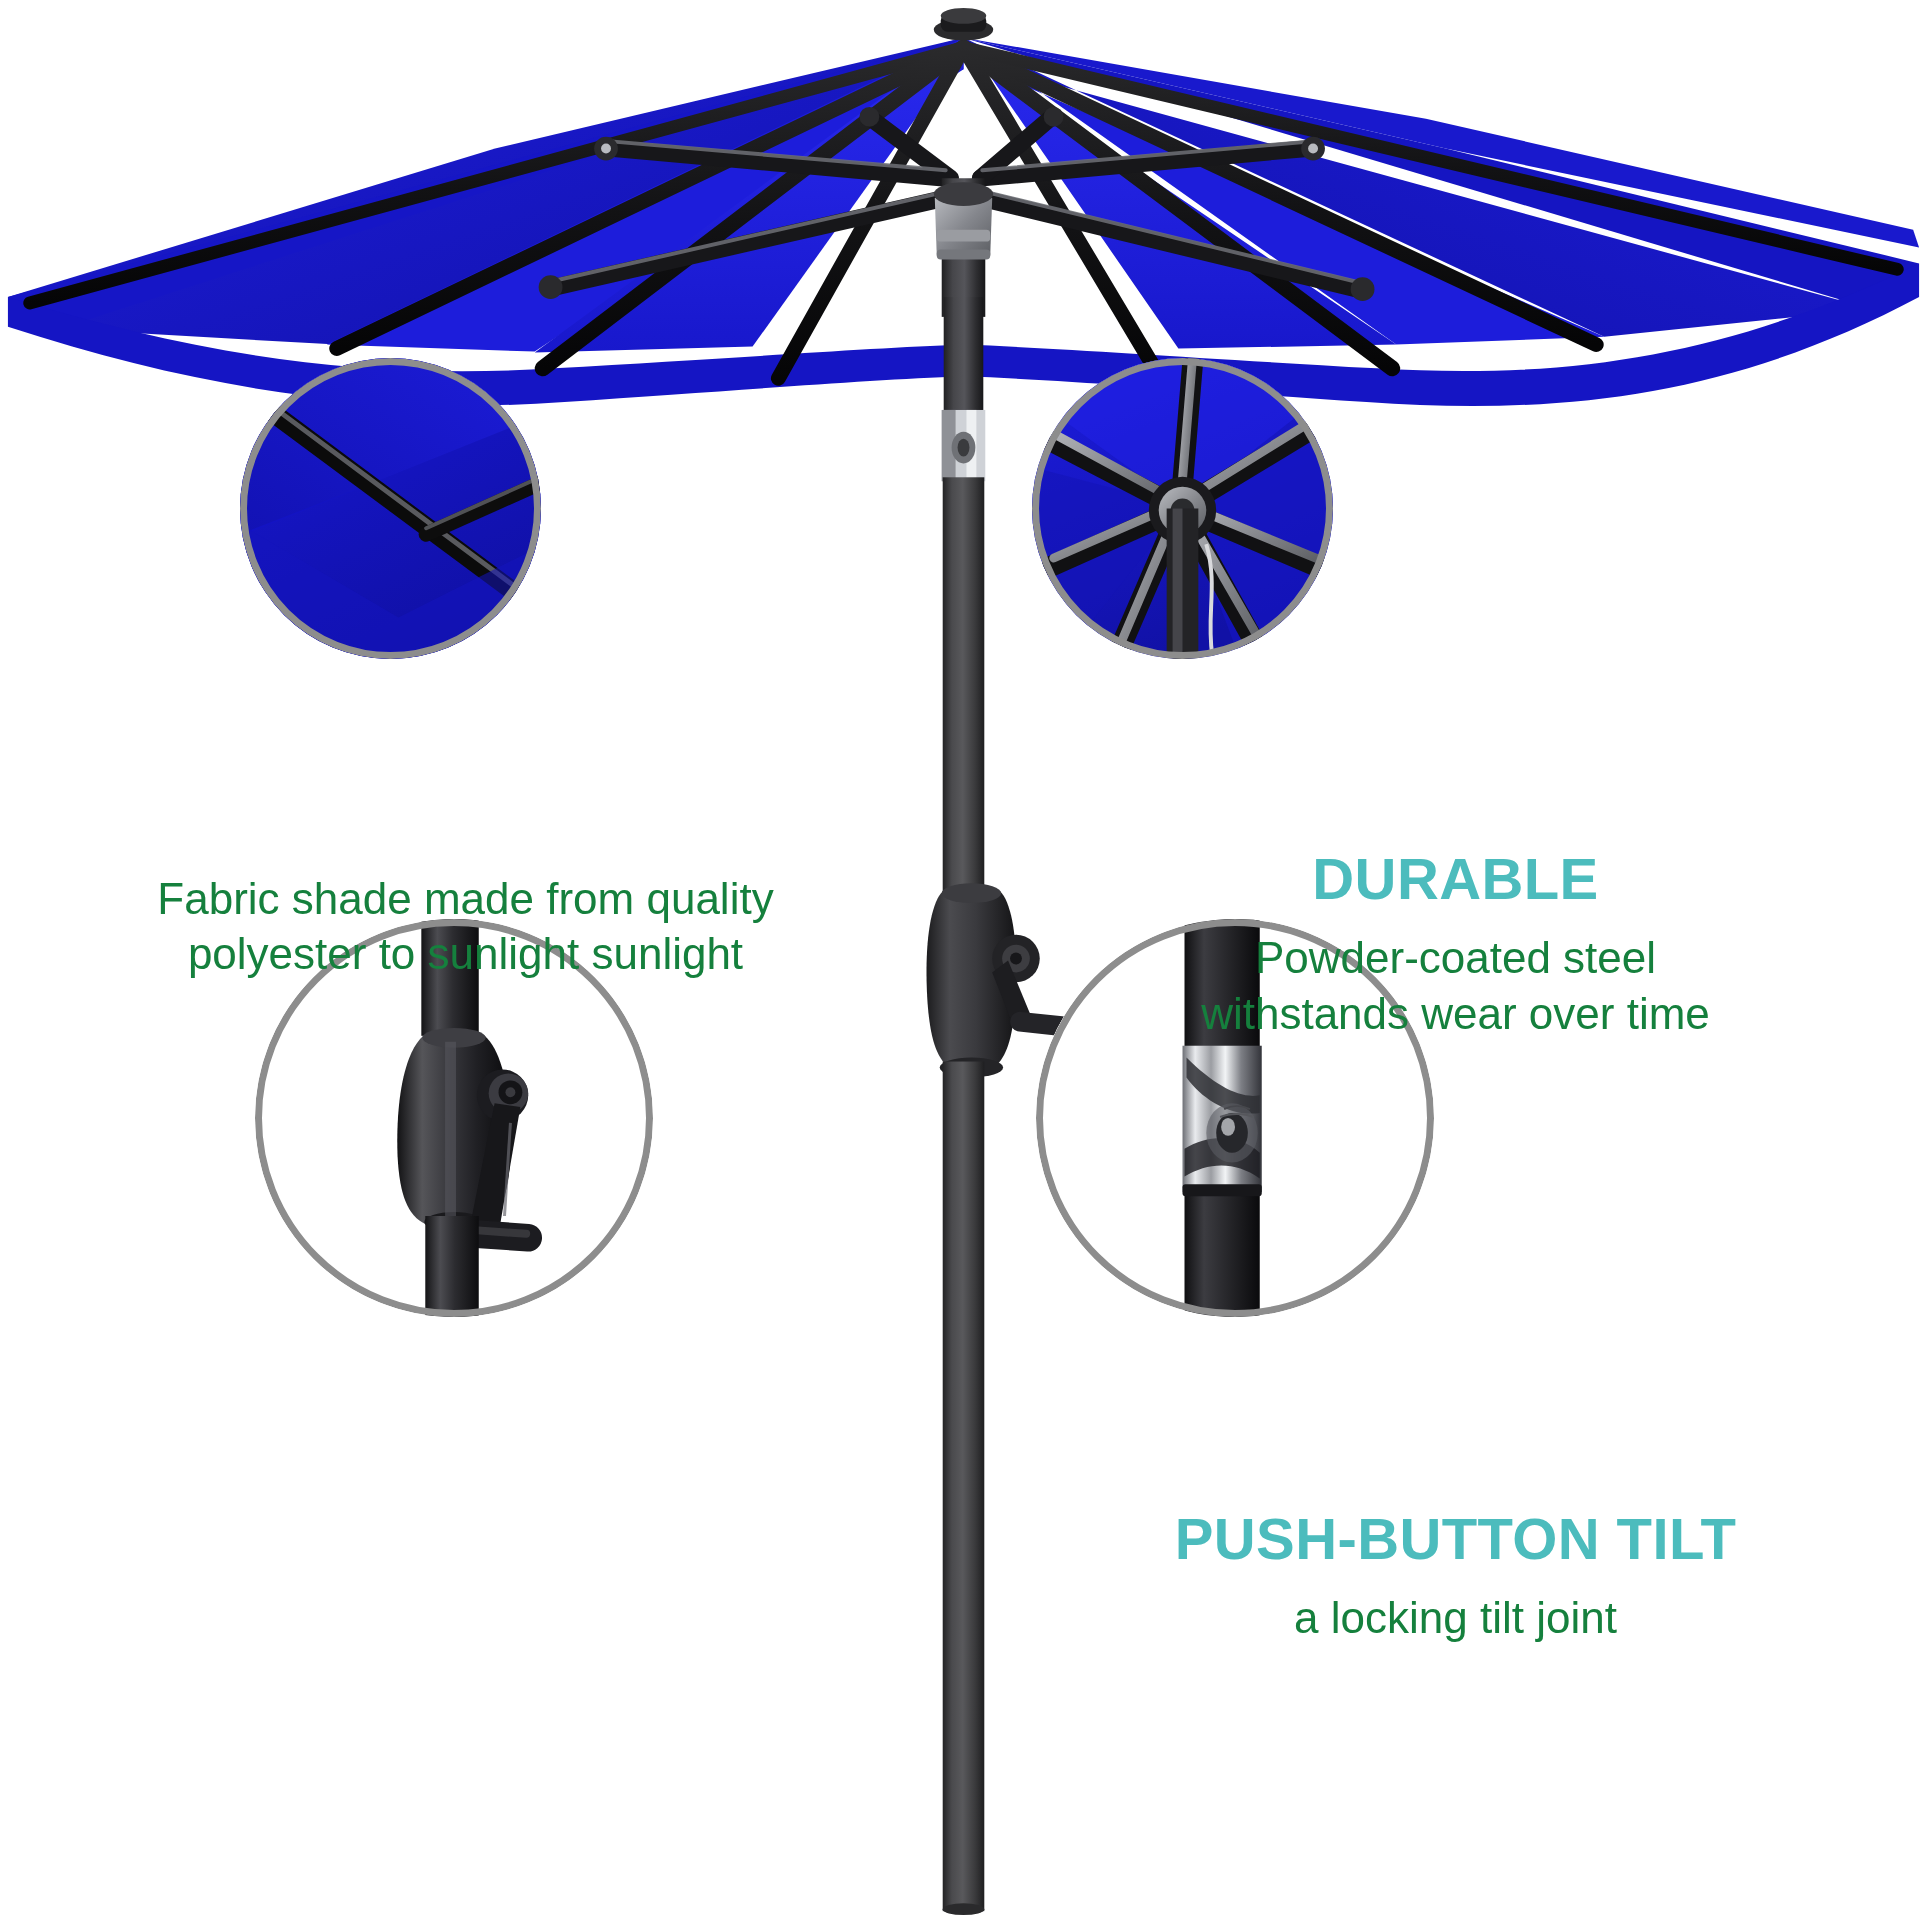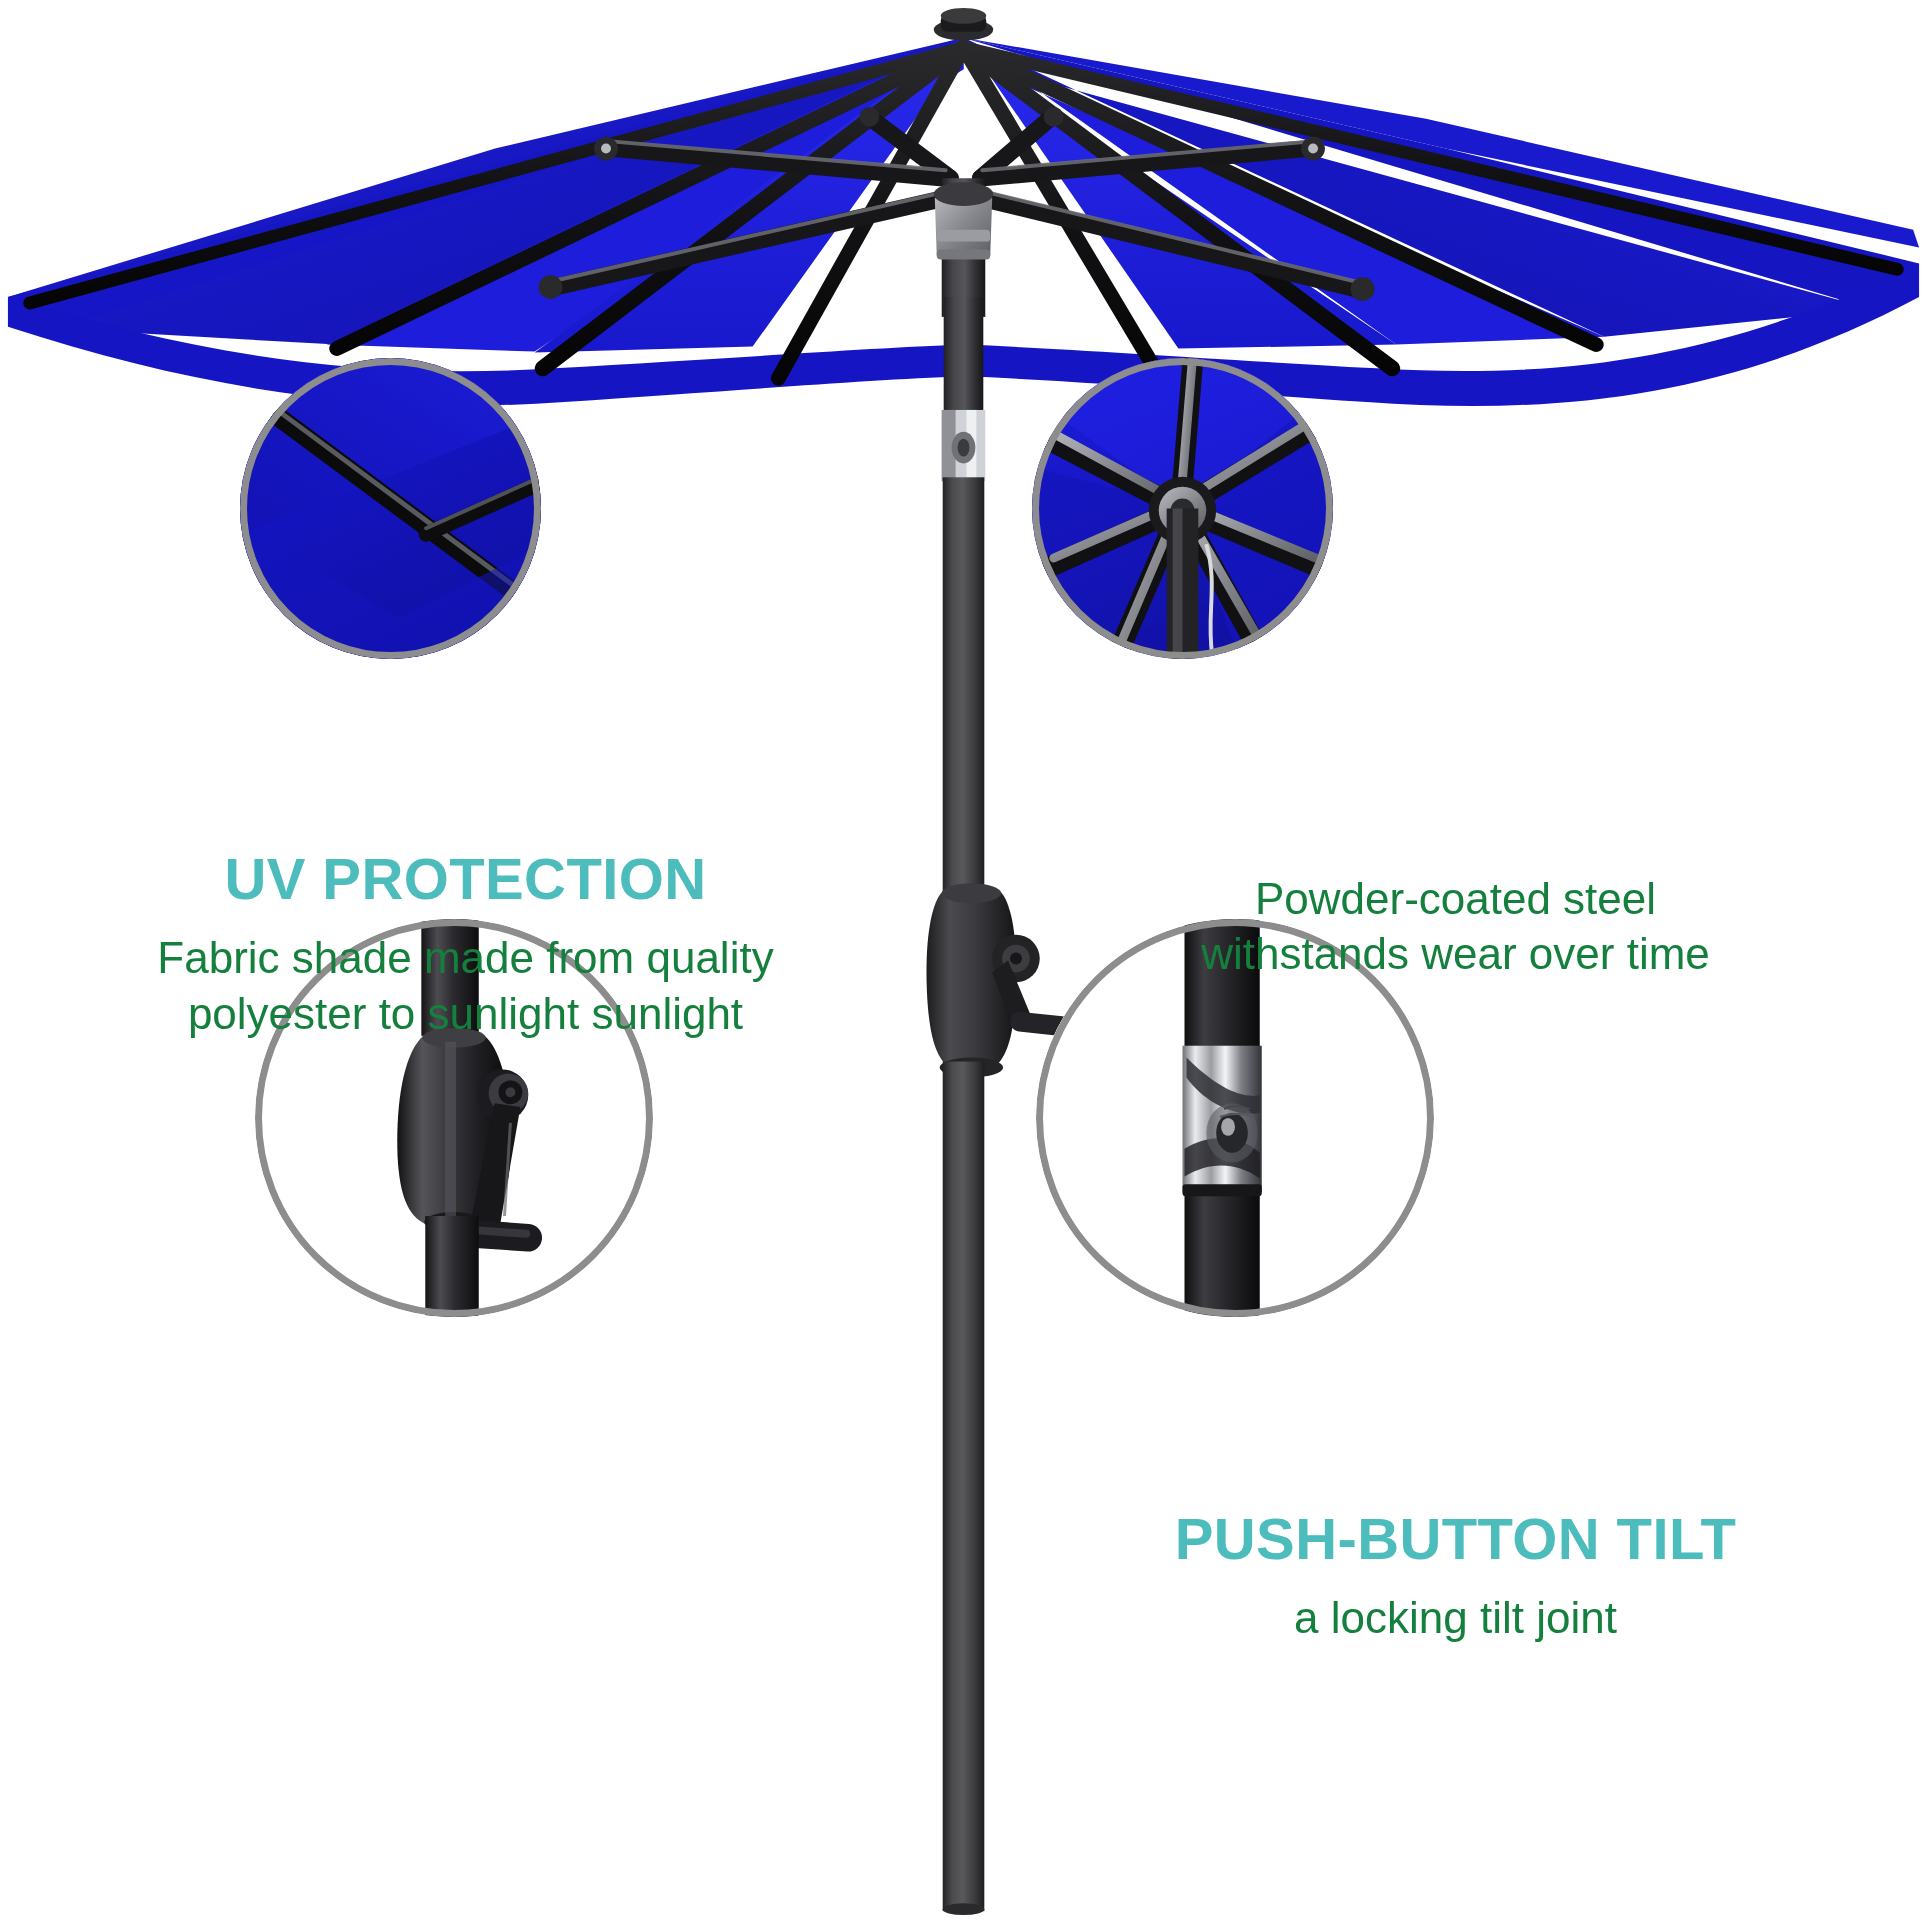--- a/index.html
+++ b/index.html
@@ -386,28 +386,28 @@
       <path d="M190,192 C198,188 208,188 216,192" stroke="#46474c" stroke-width="2" fill="none"></path>
       <path d="M186,200 C196,196 210,196 220,200" stroke="#56575c" stroke-width="2" fill="none"></path>
 
       <rect x="150" y="272" width="76" height="130" fill="url(#tlPole)"></rect>
       <rect x="148" y="268" width="80" height="12" rx="3" fill="#17171a"></rect>
     </svg>
     <div class="ring"></div>
   </div>
 
   <div class="feature" id="feature-uv">
-    <div class="ftitle">UV PROTECTION</div>
     <div class="fdesc">
       <div>Fabric shade made from quality</div>
       <div>polyester to sunlight sunlight</div>
     </div>
   </div>
 
   <div class="feature" id="feature-durable">
+    <div class="ftitle">DURABLE</div>
     <div class="fdesc">
       <div>Powder-coated steel</div>
       <div>withstands wear over time</div>
     </div>
   </div>
 
 
   <div class="feature" id="feature-tilt">
     <div class="ftitle">PUSH-BUTTON TILT</div>
     <div class="fdesc">

